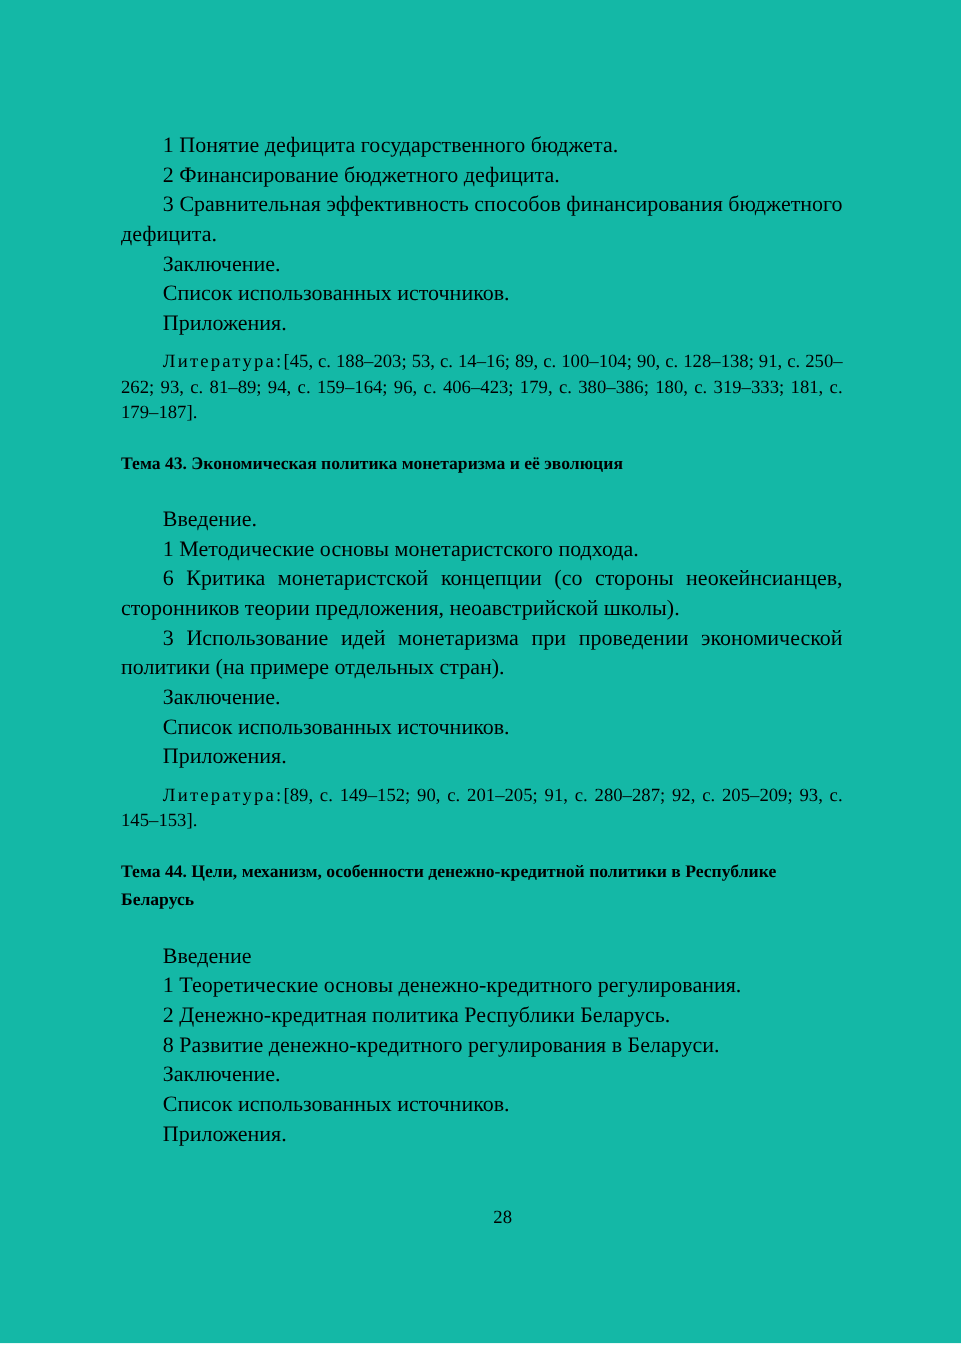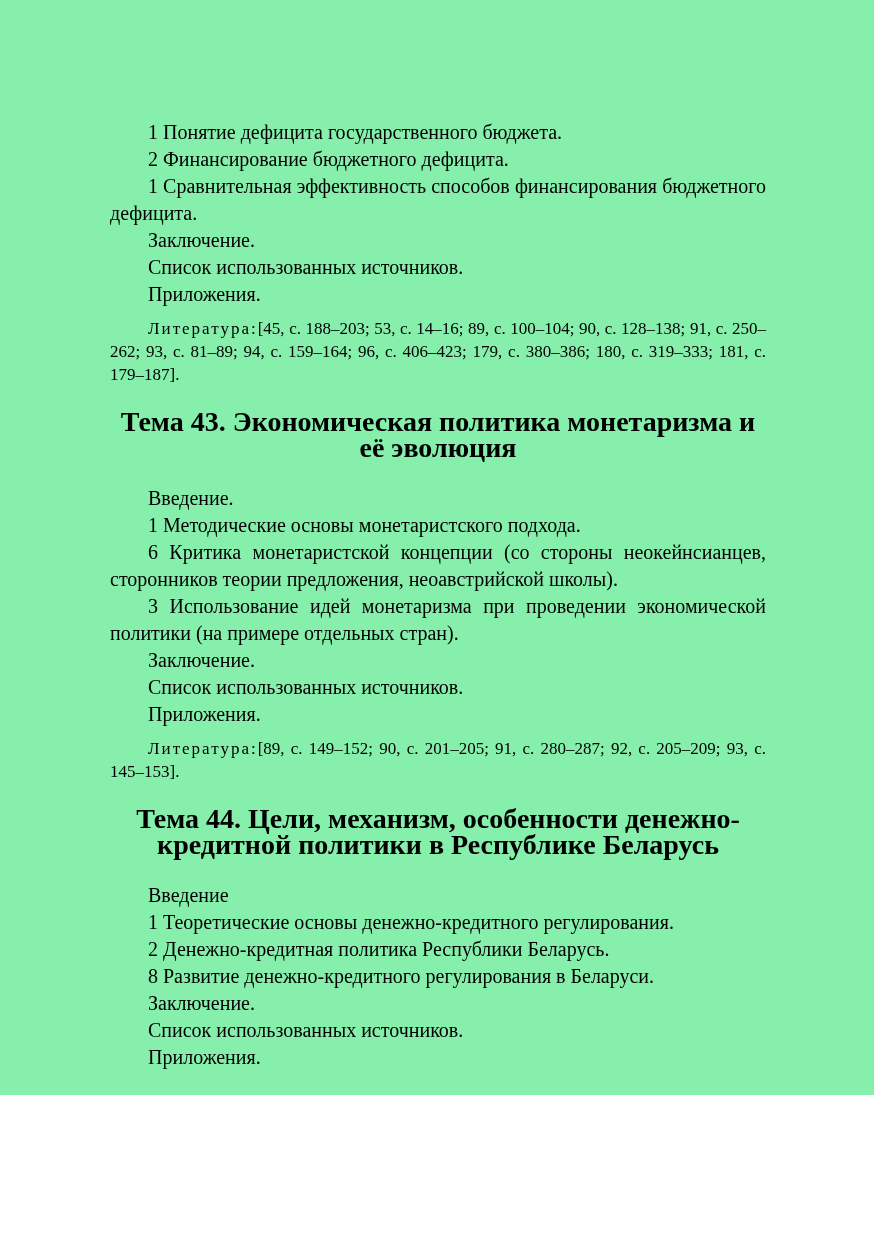--- a/index.html
+++ b/index.html
@@ -3,23 +3,23 @@
 <meta charset="utf-8">
 <style>
   html, body { margin: 0; padding: 0; }
   body {
     width: 874px; height: 1241px;
     background: #ffffff; color: #000000;
     font-family: "Liberation Serif", serif;
   }
   .page {
     position: relative;
-    width: 874px; height: 1095px;
+    width: 874px; height: 1221px;
     overflow: hidden;
-    background: #86efac;
+    background: #14b8a6;
   }
   .content {
     position: absolute;
     left: 110px; top: 119px;
     width: 656px;
   }
   .para {
     margin: 0;
     font-size: 20px;
     line-height: 27px;
@@ -30,24 +30,24 @@
     margin: 9px 0 0 0;
     font-size: 17px;
     line-height: 23px;
     text-indent: 38px;
     text-align: justify;
   }
   .lit-label {
     letter-spacing: 2px;
   }
   .heading {
-    font-size: 28px;
+    font-size: 16px;
     line-height: 26px;
     font-weight: bold;
-    text-align: center;
+    text-align: left;
     margin: 23px 0 24px 0;
   }
   .page-number {
     position: absolute;
     left: 0; top: 1095px;
     width: 874px;
     text-align: center;
     font-size: 17px;
     line-height: 23px;
     margin-left: 20px;
@@ -55,21 +55,21 @@
 </style>
 </head>
 <body>
 
 <div class="page">
   <main class="content">
 
     <section>
       <p class="para">1 Понятие дефицита государственного бюджета.</p>
       <p class="para">2 Финансирование бюджетного дефицита.</p>
-      <p class="para">1 Сравнительная эффективность способов финансирования бюд­жетного дефицита.</p>
+      <p class="para">3 Сравнительная эффективность способов финансирования бюд­жетного дефицита.</p>
       <p class="para">Заключение.</p>
       <p class="para">Список использованных источников.</p>
       <p class="para">Приложения.</p>
       <p class="lit">
         <span class="lit-label">Литература:</span><span>[45, с. 188–203; 53, с. 14–16; 89, с. 100–104; 90, с. 128–138; 91, с. 250–262; 93, с. 81–89; 94, с. 159–164; 96, с. 406–423; 179, с. 380–386; 180, с. 319–333; 181, с. 179–187].</span>
       </p>
     </section>
 
     <section>
       <h2 class="heading">Тема 43. Экономическая политика монетаризма и её эволюция</h2>

